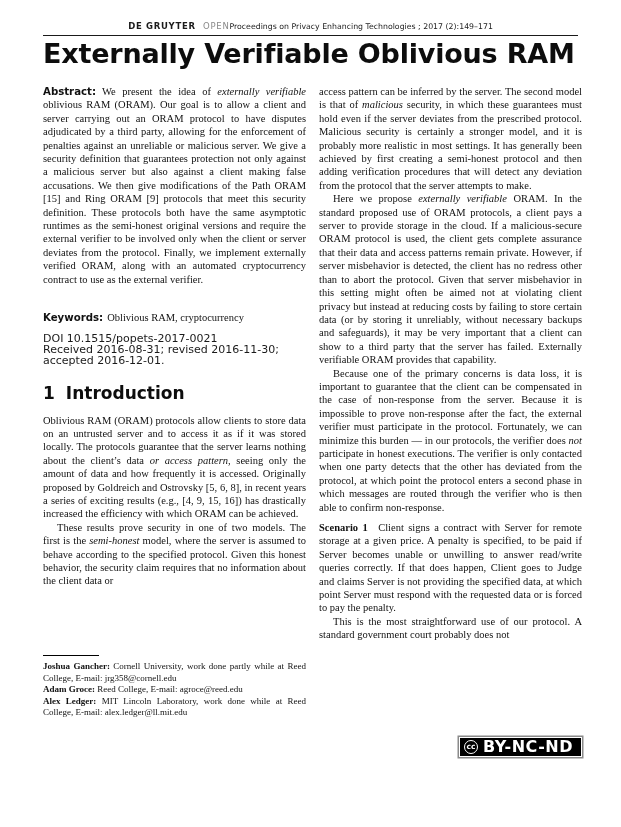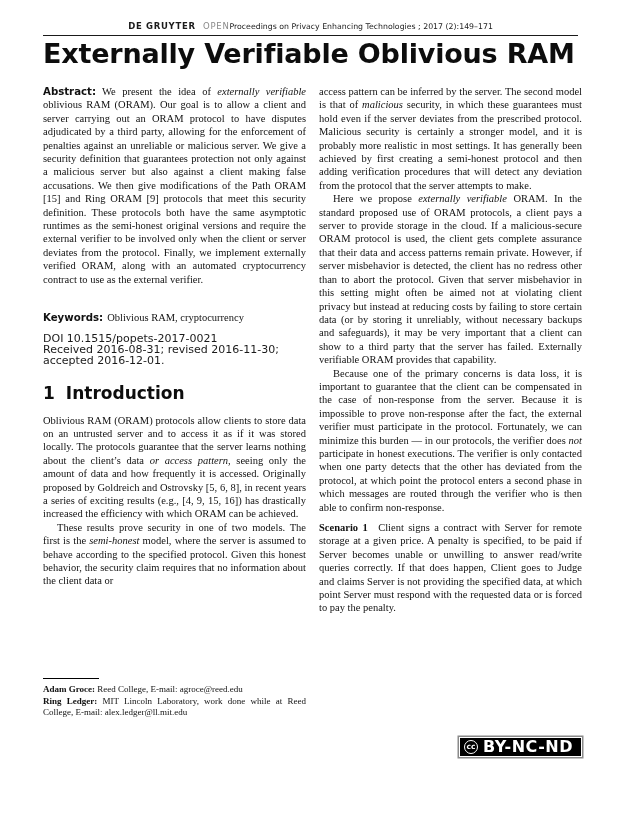--- a/index.html
+++ b/index.html
@@ -86,32 +86,34 @@
         </div>
 
         <div>
             <div class="para"><span>Oblivious RAM (ORAM) protocols allow clients to store data on an untrusted server and to access it as if it was stored locally. The protocols guarantee that the server learns nothing about the client’s data </span><span class="it">or access pattern</span><span>, seeing only the amount of data and how frequently it is accessed. Originally proposed by Goldreich and Ostrovsky [5, 6, 8], in recent years a series of exciting results (e.g., [4, 9, 15, 16]) has drastically increased the efficiency with which ORAM can be achieved.</span></div>
             <div class="para indent"><span>These results prove security in one of two models. The first is the </span><span class="it">semi-honest</span><span> model, where the server is assumed to behave according to the specified protocol. Given this honest behavior, the security claim requires that no information about the client data or</span></div>
           </div>
 
         <div class="fnblock">
           <div class="fnrule"></div>
           <div>
+              <div class="fn"><span class="bd">Joshua Gancher:</span><span> Cornell University, work done partly while at Reed College, E-mail: jrg358@cornell.edu</span></div>
               <div class="fn"><span class="bd">Adam Groce:</span><span> Reed College, E-mail: agroce@reed.edu</span></div>
-              <div class="fn"><span class="bd">Ring Ledger:</span><span> MIT Lincoln Laboratory, work done while at Reed College, E-mail: alex.ledger@ll.mit.edu</span></div>
+              <div class="fn"><span class="bd">Alex Ledger:</span><span> MIT Lincoln Laboratory, work done while at Reed College, E-mail: alex.ledger@ll.mit.edu</span></div>
             </div>
         </div>
       </div>
 
       <div class="col col-right">
         <div>
             <div class="para"><span>access pattern can be inferred by the server. The second model is that of </span><span class="it">malicious</span><span> security, in which these guarantees must hold even if the server deviates from the prescribed protocol. Malicious security is certainly a stronger model, and it is probably more realistic in most settings. It has generally been achieved by first creating a semi-honest protocol and then adding verification procedures that will detect any deviation from the protocol that the server attempts to make.</span></div>
             <div class="para indent"><span>Here we propose </span><span class="it">externally verifiable</span><span> ORAM. In the standard proposed use of ORAM protocols, a client pays a server to provide storage in the cloud. If a malicious-secure ORAM protocol is used, the client gets complete assurance that their data and access patterns remain private. However, if server misbehavior is detected, the client has no redress other than to abort the protocol. Given that server misbehavior in this setting might often be aimed not at violating client privacy but instead at reducing costs by failing to store certain data (or by storing it unreliably, without necessary backups and safeguards), it may be very important that a client can show to a third party that the server has failed. Externally verifiable ORAM provides that capability.</span></div>
             <div class="para indent"><span>Because one of the primary concerns is data loss, it is important to guarantee that the client can be compensated in the case of non-response from the server. Because it is impossible to prove non-response after the fact, the external verifier must participate in the protocol. Fortunately, we can minimize this burden — in our protocols, the verifier does </span><span class="it">not</span><span> participate in honest executions. The verifier is only contacted when one party detects that the other has deviated from the protocol, at which point the protocol enters a second phase in which messages are routed through the verifier who is then able to confirm non-response.</span></div>
             <div class="para space-before"><span class="bd">Scenario 1</span><span> Client signs a contract with Server for remote storage at a given price. A penalty is specified, to be paid if Server becomes unable or unwilling to answer read/write queries correctly. If that does happen, Client goes to Judge and claims Server is not providing the specified data, at which point Server must respond with the requested data or is forced to pay the penalty.</span></div>
+            <div class="para indent"><span>This is the most straightforward use of our protocol. A standard government court probably does not</span></div>
           </div>
 
         <div class="cc-badge">
           <span class="cc-circle">cc</span>
           <span class="cc-text">BY-NC-ND</span>
         </div>
       </div>
 
     </div>
   </div>

